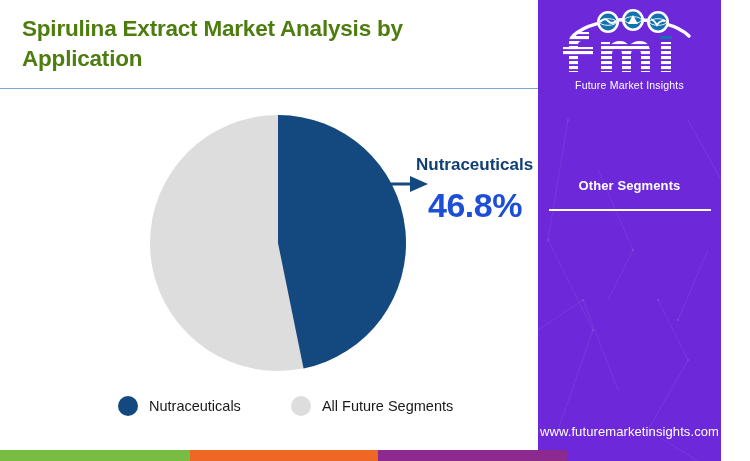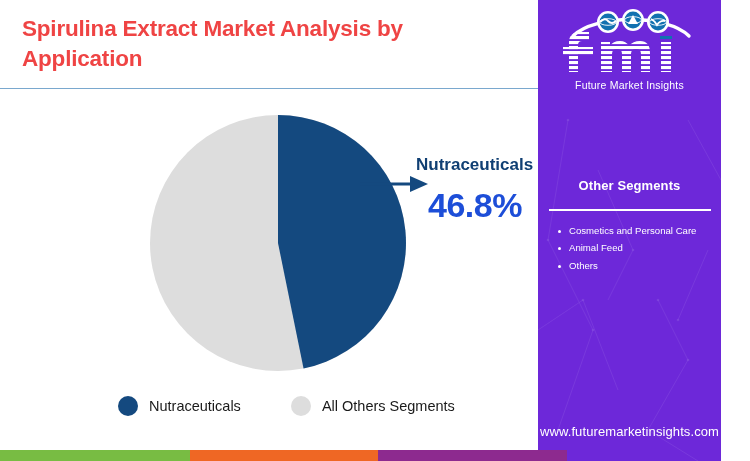--- a/index.html
+++ b/index.html
@@ -19,21 +19,21 @@
 
   
   .page-title {
     position: absolute;
     left: 22px;
     top: 14px;
     width: 500px;
     font-size: 22.5px;
     font-weight: bold;
     line-height: 1.32;
-    color: #ef4444;
+    color: #4d7c0f;
     letter-spacing: -0.2px;
   }
   .header-rule {
     position: absolute;
     left: 0;
     top: 88px;
     width: 567px;
     height: 1px;
     background: #7aa8ce;
   }
@@ -228,21 +228,21 @@
   <div class="callout-name">Nutraceuticals</div>
   <div class="callout-value">46.8%</div>
 
   <div class="legend">
     <div class="legend-item">
       <span class="legend-swatch" style="background:#14497f;"></span>
       <span class="legend-label">Nutraceuticals</span>
     </div>
     <div class="legend-item">
       <span class="legend-swatch" style="background:#dddddd;"></span>
-      <span class="legend-label">All Others Segments</span>
+      <span class="legend-label">All Future Segments</span>
     </div>
   </div>
 
   <div class="side-panel">
 
     <svg class="panel-texture" viewBox="0 0 183 461" preserveAspectRatio="none">
       <g stroke="#ffffff" stroke-width="0.7" fill="none" opacity="0.55">
         <path d="M30 120 L10 240 L55 330 L20 430"></path>
         <path d="M120 300 L150 360 L110 430 L160 461"></path>
         <path d="M60 170 L95 250 L70 300"></path>
@@ -300,25 +300,20 @@
 
           <rect x="106" y="36" width="10" height="30"></rect>
         </g>
         <rect x="105" y="30" width="12" height="3" fill="#1271b0"></rect>
       </svg>
       <div class="logo-tagline">Future Market Insights</div>
     </div>
 
     <div class="panel-heading">Other Segments</div>
     <div class="panel-rule"></div>
-    <ul class="panel-list">
-      <li>Cosmetics and Personal Care</li>
-      <li>Animal Feed</li>
-      <li>Others</li>
-    </ul>
 
     <div class="panel-url">www.futuremarketinsights.com</div>
   </div>
 
   <div class="bottom-bar">
     <div class="bar-seg" style="width:190px;background:#78bc43;"></div>
     <div class="bar-seg" style="width:188px;background:#ef6724;"></div>
     <div class="bar-seg" style="width:189px;background:#8d2a8f;"></div>
   </div>
 

